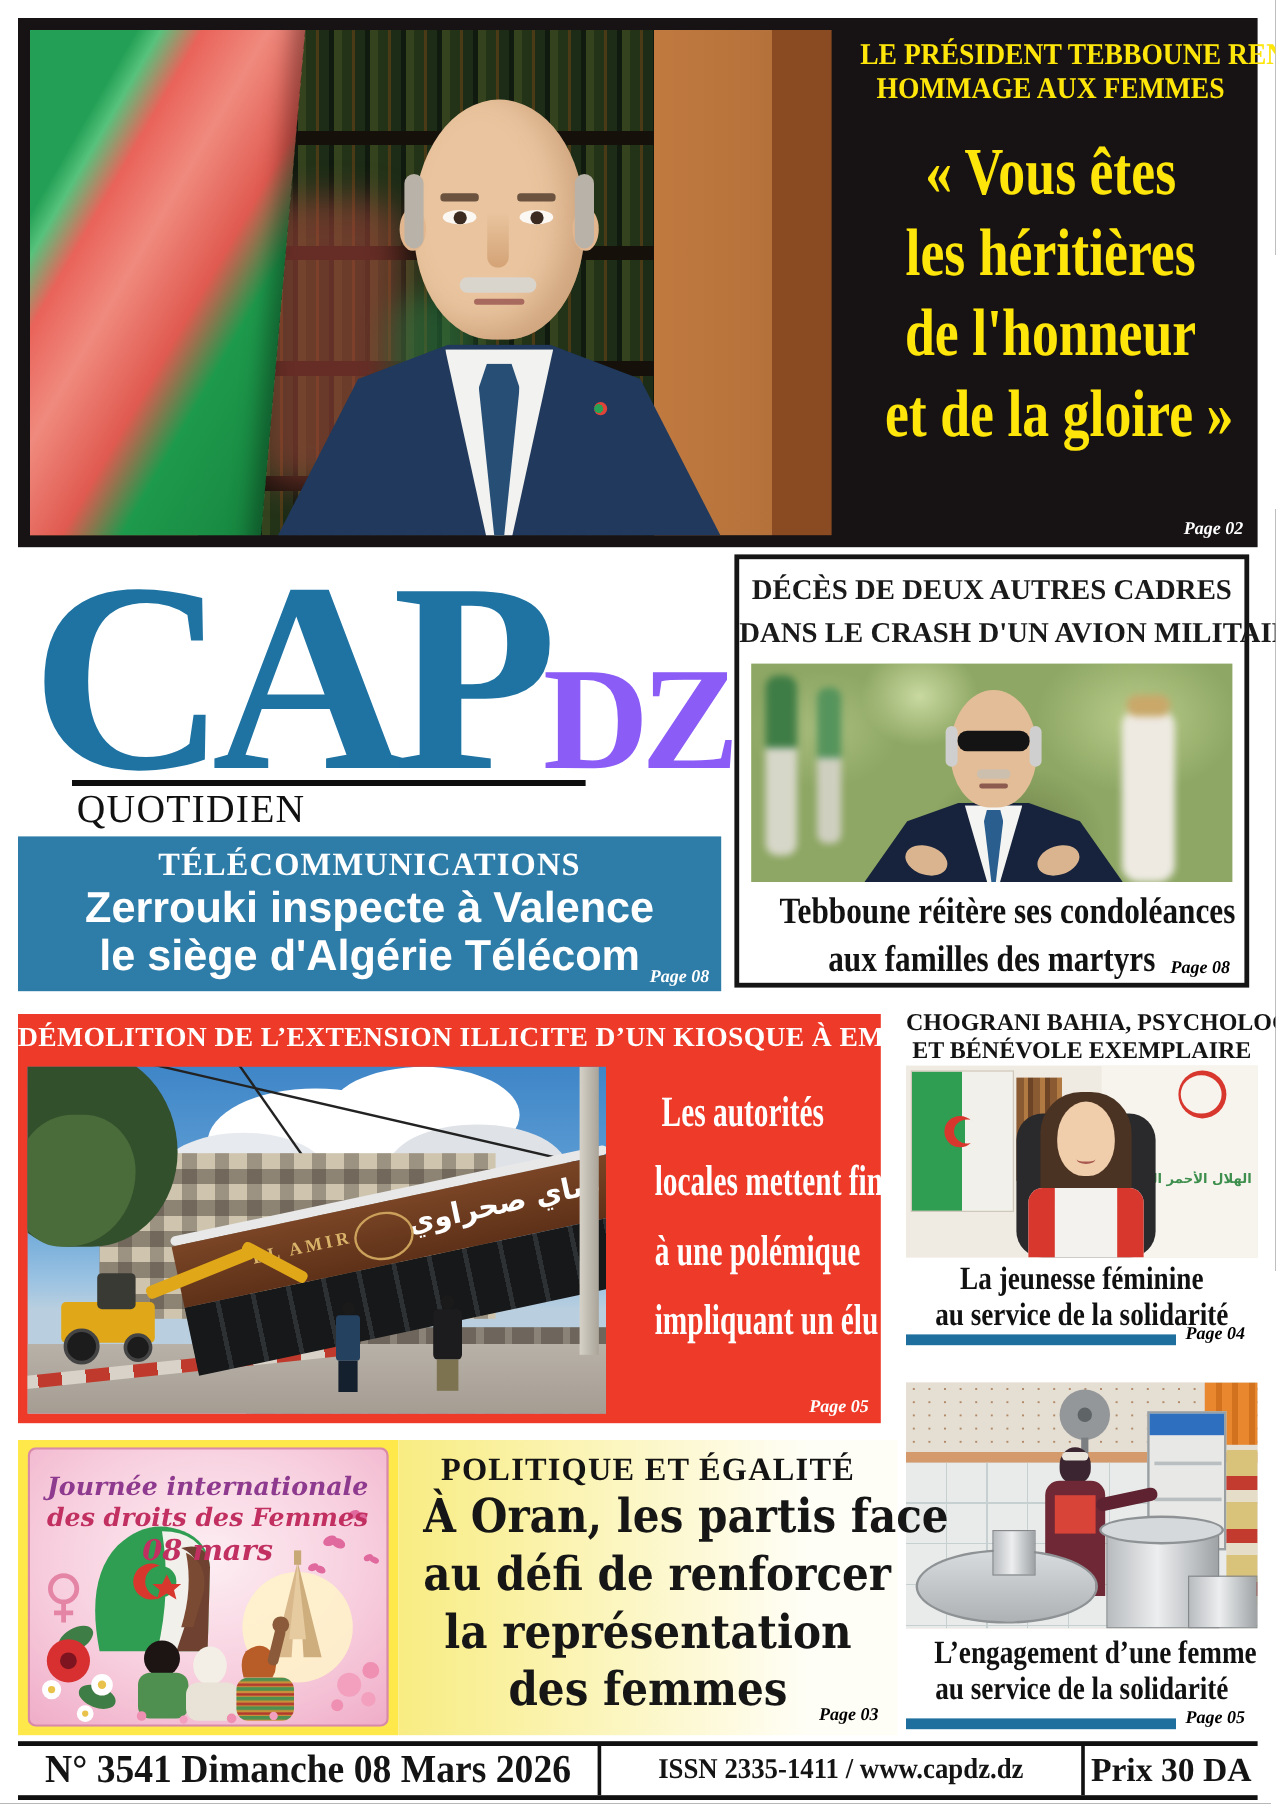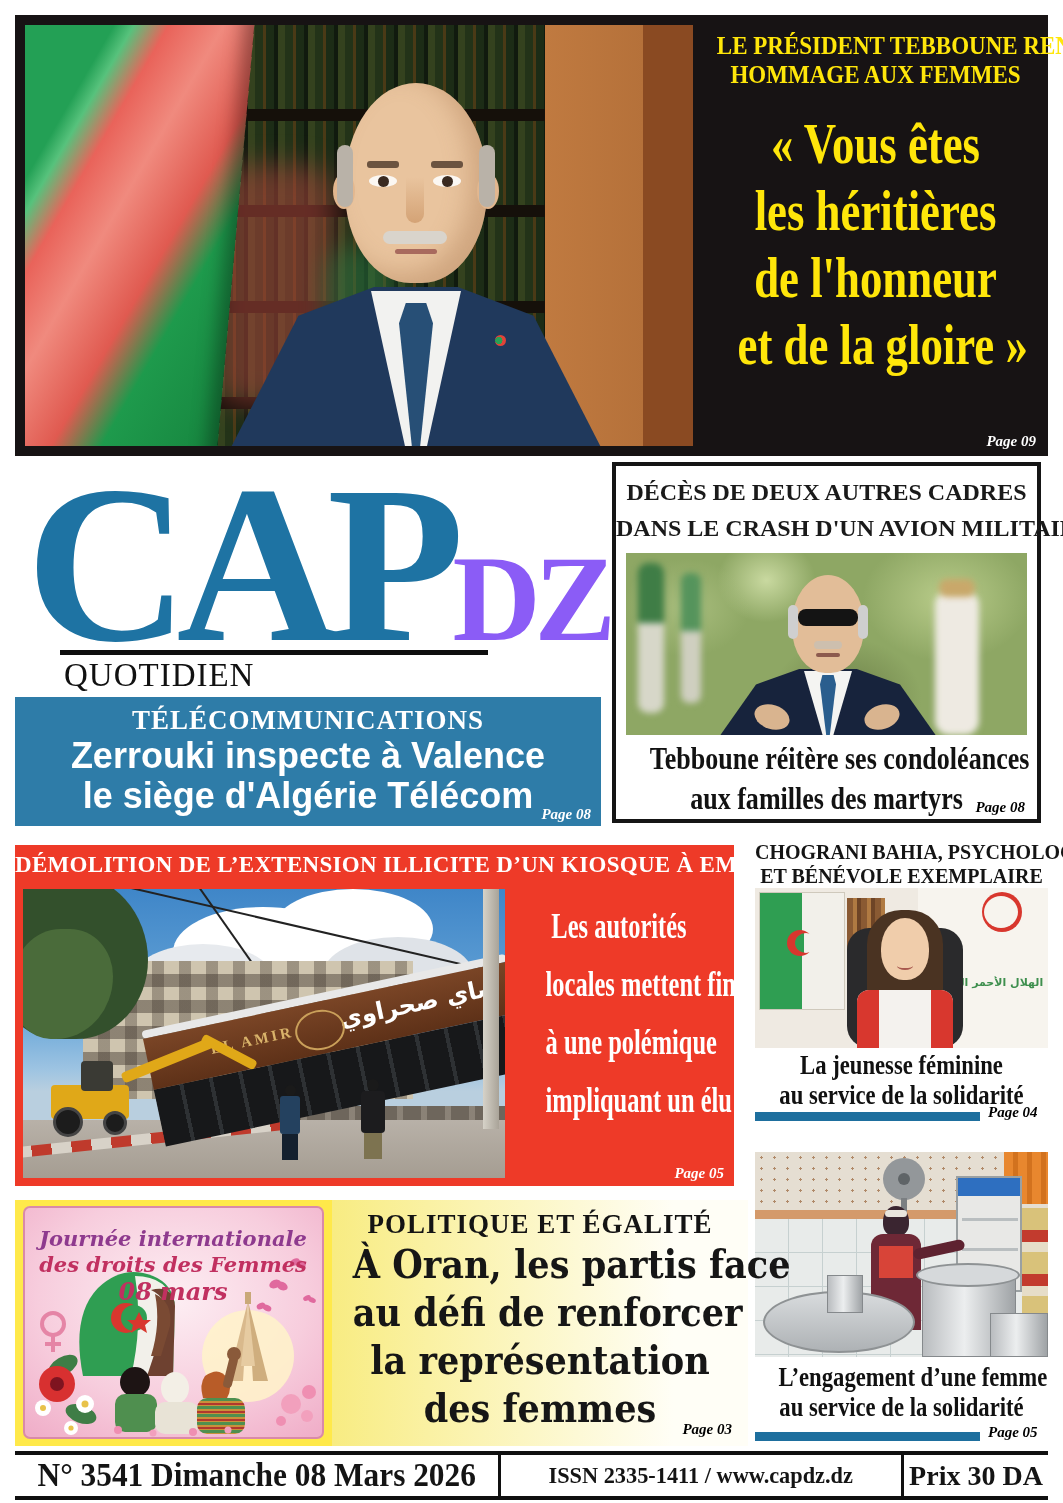--- a/index.html
+++ b/index.html
@@ -160,21 +160,21 @@
       <div style="margin-top:16px;">
         <div class="ban-kick nw">LE PRÉSIDENT TEBBOUNE REND</div>
         <div class="ban-kick nw">HOMMAGE AUX FEMMES</div>
       </div>
       <div style="margin-top:22px;">
         <div class="ban-quote nw">« Vous êtes</div>
         <div class="ban-quote nw">les héritières</div>
         <div class="ban-quote nw">de l'honneur</div>
         <div class="ban-quote nw">et de la gloire »</div>
       </div>
-      <div id="page02" class="abs pageref">Page 09</div>
+      <div id="page02" class="abs pageref">Page 02</div>
     </div>
   </div>
 
   <div id="logo" class="abs">
     <span class="cap">CAP</span><span class="dz">DZ</span>
   </div>
   <div id="tagline-wrap" class="abs">
     <div id="tagline">QUOTIDIEN D'INFORMATION</div>
   </div>
 

